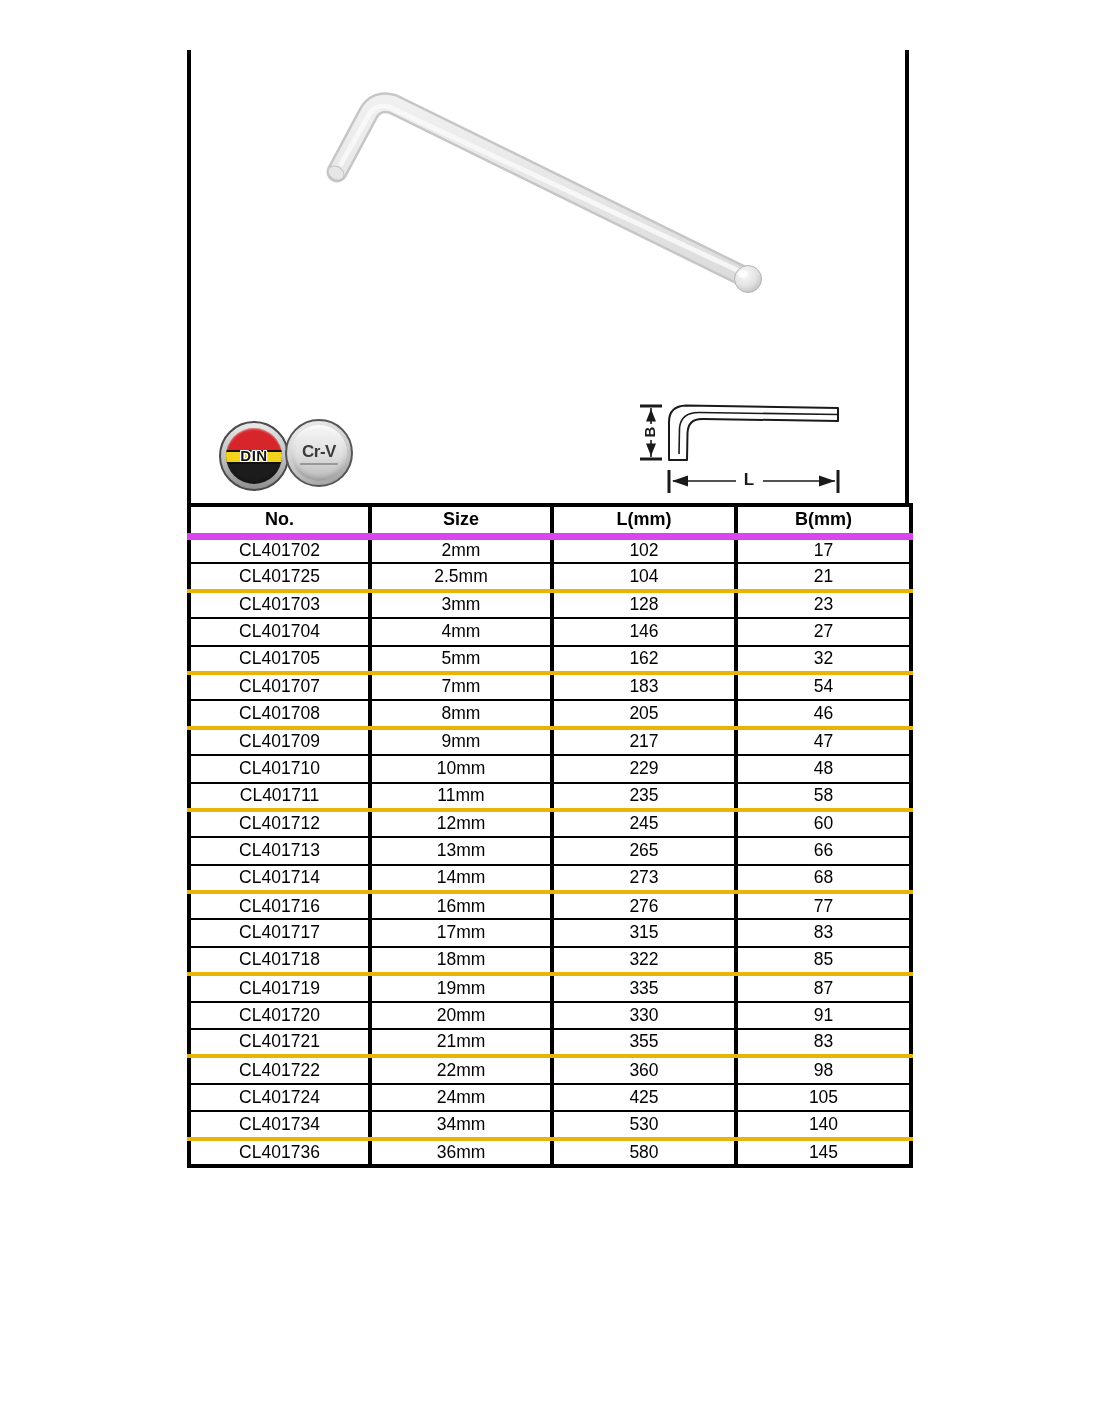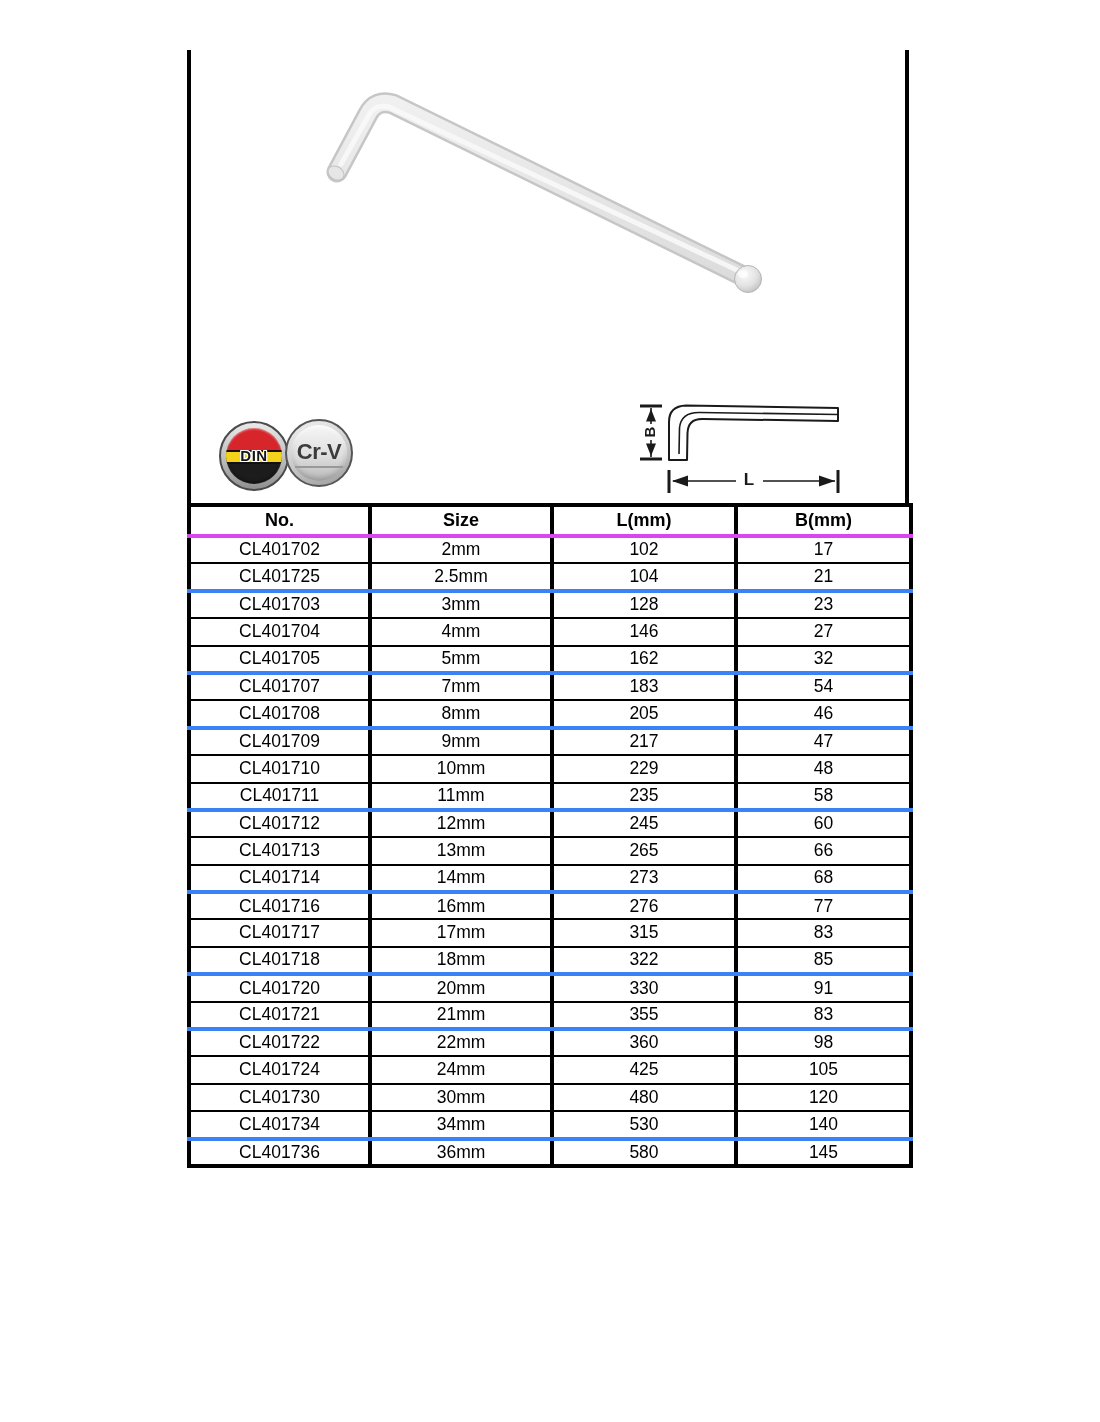--- a/index.html
+++ b/index.html
@@ -30,37 +30,37 @@
                box-shadow:inset 0 1px 2px rgba(255,255,255,.5), inset 0 -2px 3px rgba(0,0,0,.4); }
   .din-band  { position:absolute; left:0; right:0; top:40%; height:25%;
                background:#f3d21b; border-top:2px solid #111; border-bottom:2px solid #111; }
   .din-label { position:absolute; left:0; right:0; top:50%; transform:translateY(-54%);
                text-align:center; font-size:15px; font-weight:bold; letter-spacing:.5px; color:#151515;
                text-shadow:-1px -1px 0 #fff,1px -1px 0 #fff,-1px 1px 0 #fff,1px 1px 0 #fff,0 -1px 0 #fff,0 1px 0 #fff,-1px 0 0 #fff,1px 0 0 #fff; }
   .crv-inner { position:absolute; left:4px; top:4px; right:4px; bottom:4px; border-radius:50%;
                background:linear-gradient(180deg,#f6f6f6 0%,#dedede 55%,#b9b9b9 100%);
                box-shadow:inset 0 -3px 5px rgba(0,0,0,.18), inset 0 2px 3px rgba(255,255,255,.8);
                display:flex; align-items:center; justify-content:center; }
-  .crv-label { font-size:22px; font-weight:bold; color:#3b3b3b; letter-spacing:-.5px;
+  .crv-label { font-size:17px; font-weight:bold; color:#3b3b3b; letter-spacing:-.5px;
                border-bottom:2px solid #999; padding:0 2px 1px 2px; }
 
   
   table.spec {
     position:absolute; left:187px; top:503px; width:722px;
     border-collapse:collapse; table-layout:fixed;
     border:4px solid #000;
   }
   table.spec th, table.spec td {
     border-left:4px solid #000; text-align:center; vertical-align:middle;
     white-space:nowrap; overflow:hidden;
   }
   table.spec th:first-child, table.spec td:first-child { border-left:none; }
-  table.spec th { height:31px; font-size:18px; font-weight:bold; border-bottom:4px solid #d946ef; }
+  table.spec th { height:31px; font-size:18px; font-weight:bold; border-bottom:7px solid #d946ef; }
   table.spec td { height:27.4px; font-size:17.5px; border-bottom:2px solid #000; line-height:1; }
-  table.spec tr.group-end td { border-bottom:4px solid #3b82f6; }
+  table.spec tr.group-end td { border-bottom:4px solid #eab308; }
 </style>
 </head>
 <body>
 
 <div class="page">
 
   <div class="frame-line left"></div>
   <div class="frame-line right"></div>
 
   <svg class="product-svg" viewBox="0 0 722 457">
@@ -228,20 +228,26 @@
           <td>315</td>
           <td>83</td>
         </tr>
         <tr class="group-end">
           <td>CL401718</td>
           <td>18mm</td>
           <td>322</td>
           <td>85</td>
         </tr>
         <tr>
+          <td>CL401719</td>
+          <td>19mm</td>
+          <td>335</td>
+          <td>87</td>
+        </tr>
+        <tr>
           <td>CL401720</td>
           <td>20mm</td>
           <td>330</td>
           <td>91</td>
         </tr>
         <tr class="group-end">
           <td>CL401721</td>
           <td>21mm</td>
           <td>355</td>
           <td>83</td>
@@ -251,26 +257,20 @@
           <td>22mm</td>
           <td>360</td>
           <td>98</td>
         </tr>
         <tr>
           <td>CL401724</td>
           <td>24mm</td>
           <td>425</td>
           <td>105</td>
         </tr>
-        <tr>
-          <td>CL401730</td>
-          <td>30mm</td>
-          <td>480</td>
-          <td>120</td>
-        </tr>
         <tr class="group-end">
           <td>CL401734</td>
           <td>34mm</td>
           <td>530</td>
           <td>140</td>
         </tr>
         <tr>
           <td>CL401736</td>
           <td>36mm</td>
           <td>580</td>

